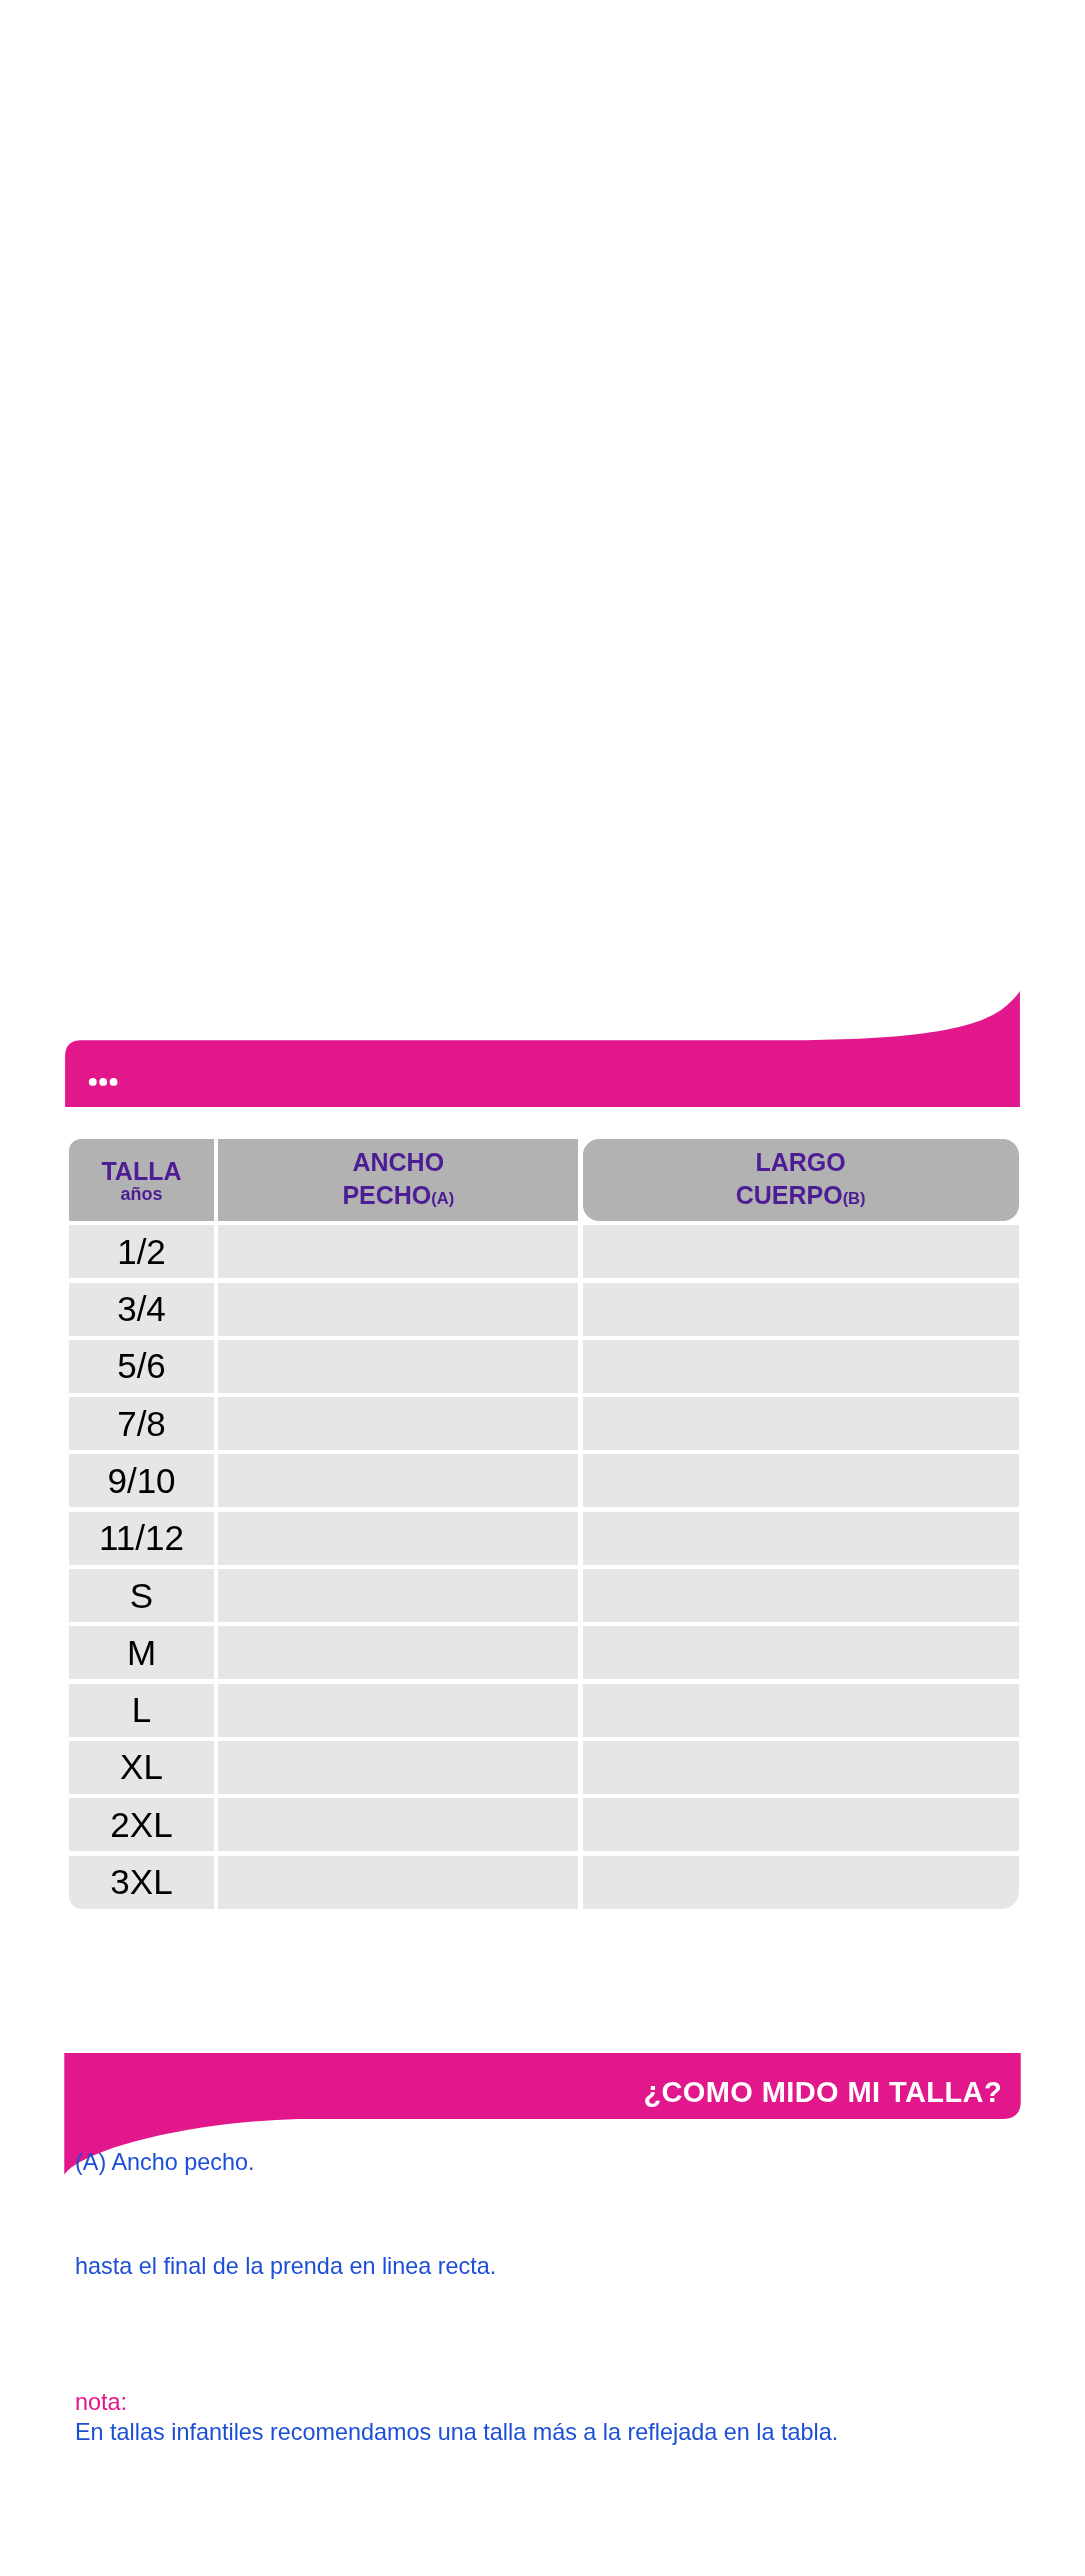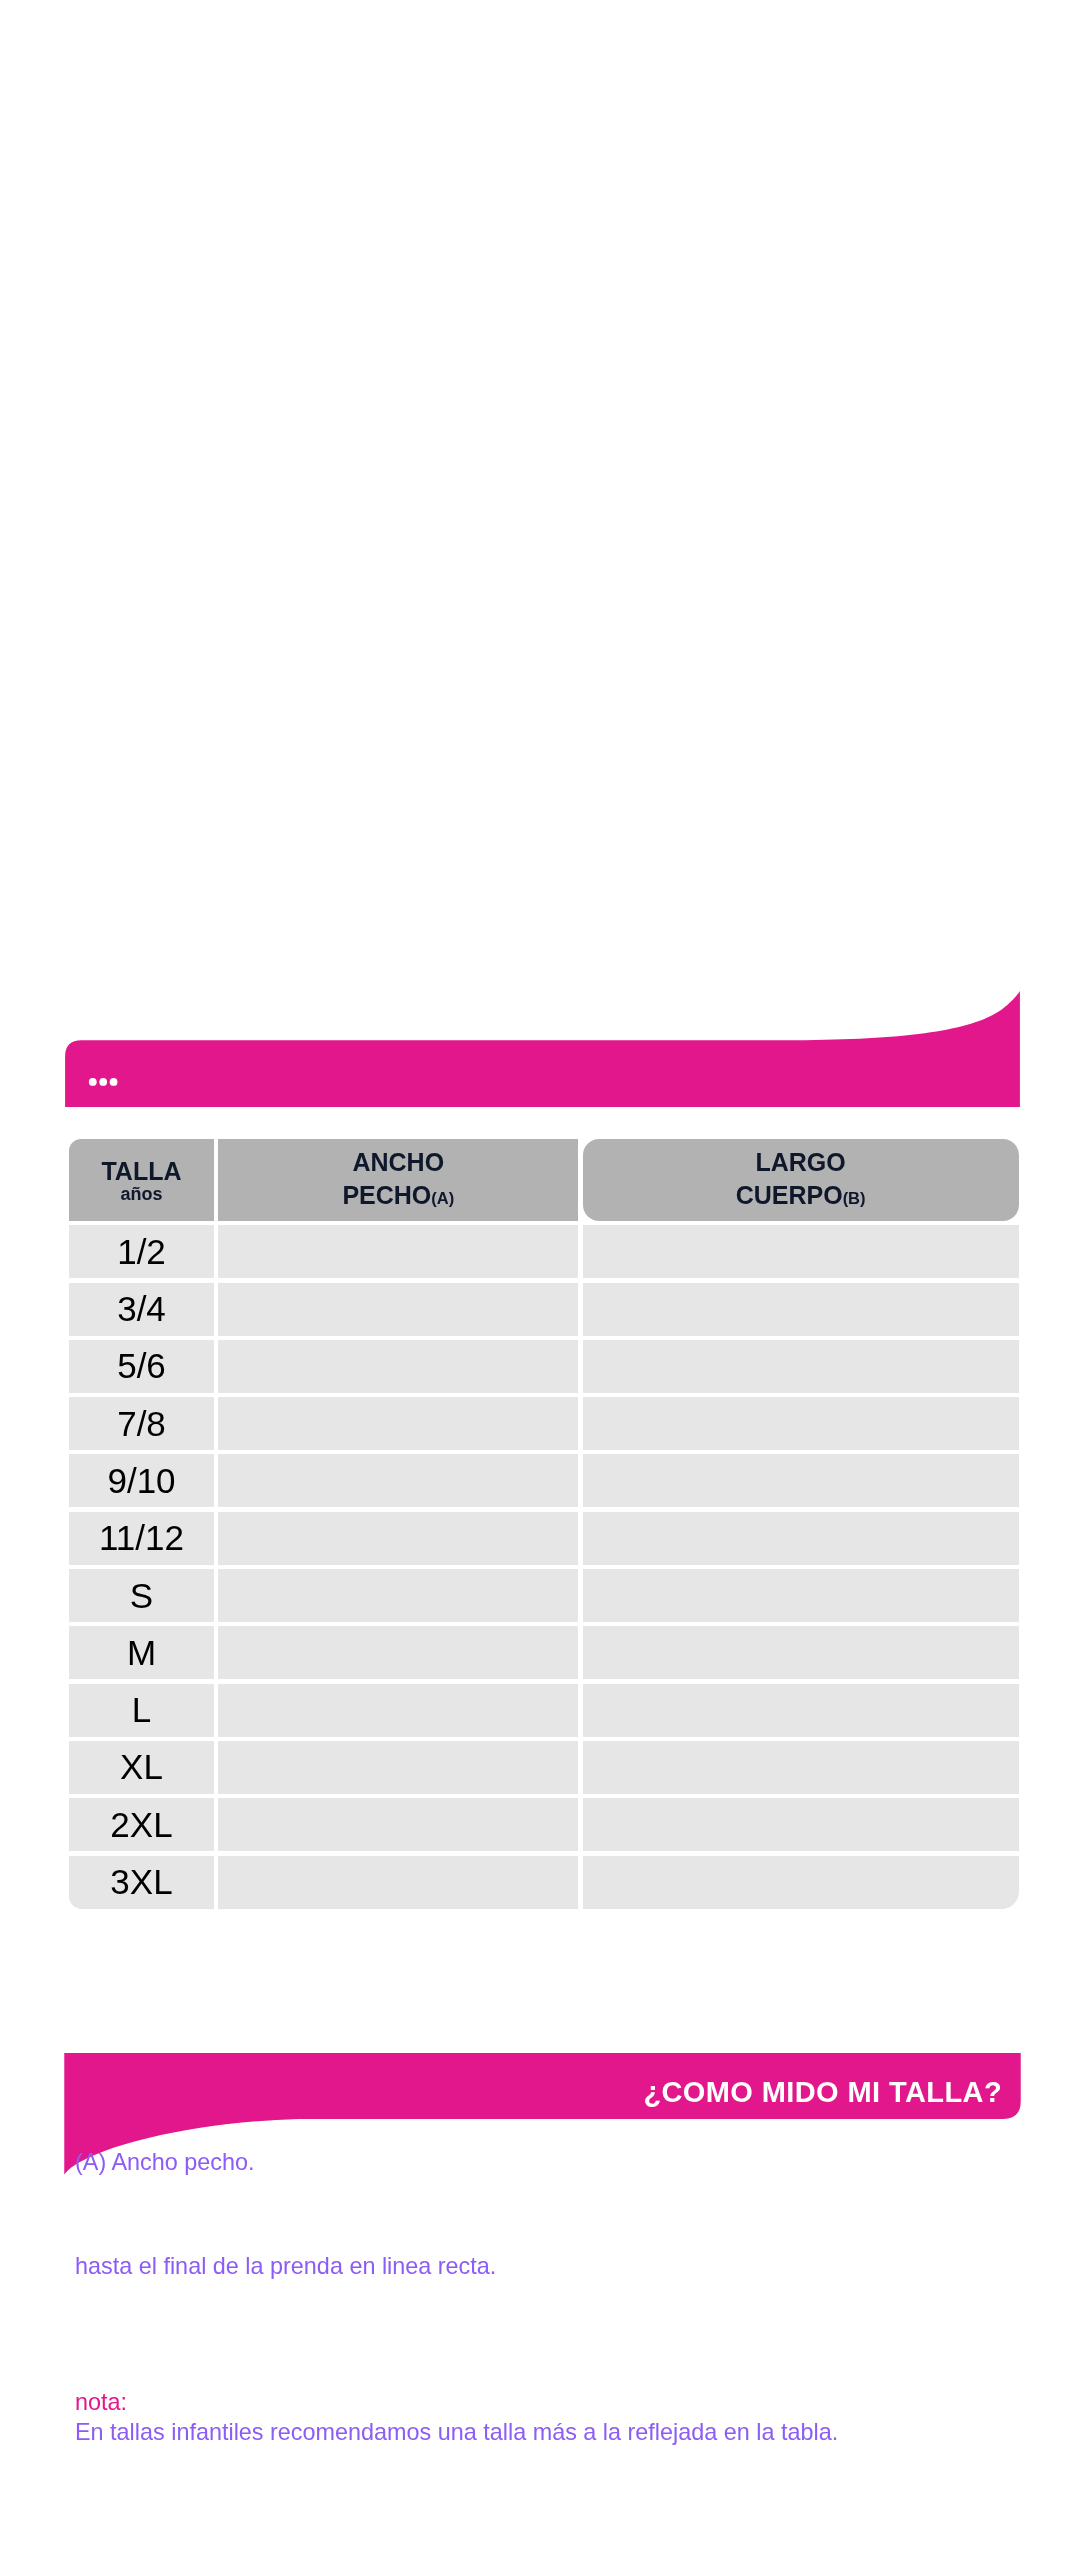--- a/index.html
+++ b/index.html
@@ -38,21 +38,21 @@
     top:1139px;
     width:950px;
     display:grid;
     grid-template-columns:145px 360px 436px;
     grid-template-rows:82px;
     grid-auto-rows:53px;
     gap:4.3px;
   }
   .th{
     background:#b2b2b2;
-    color:#0f172a;
+    color:#4c1d95;
     font-weight:bold;
     display:flex;
     flex-direction:column;
     align-items:center;
     justify-content:center;
     line-height:33px;
   }
   .th-main{font-size:25px;}
   .th-sub{font-size:18px;line-height:21px;margin-top:-3.5px;}
   .th-subscript{font-size:16.5px;font-weight:bold;}
@@ -67,21 +67,21 @@
     justify-content:center;
     font-size:35px;
     color:#000000;
   }
   .size-table > .td:nth-last-child(3){border-bottom-left-radius:13px;}
   .size-table > .td:nth-last-child(1){border-bottom-right-radius:17.3px;}
   
   .text-block{
     position:absolute;
     left:75px;
-    color:#8b5cf6;
+    color:#1d4ed8;
     font-size:23.4px;
   }
   #section-a{top:2147px;line-height:31px;}
   #section-b{top:2250px;line-height:33px;}
   #note-label{top:2388px;color:#e2178c;line-height:29.5px;}
   #note-text{top:2417px;line-height:31px;}
 </style>
 </head>
 <body>
 

